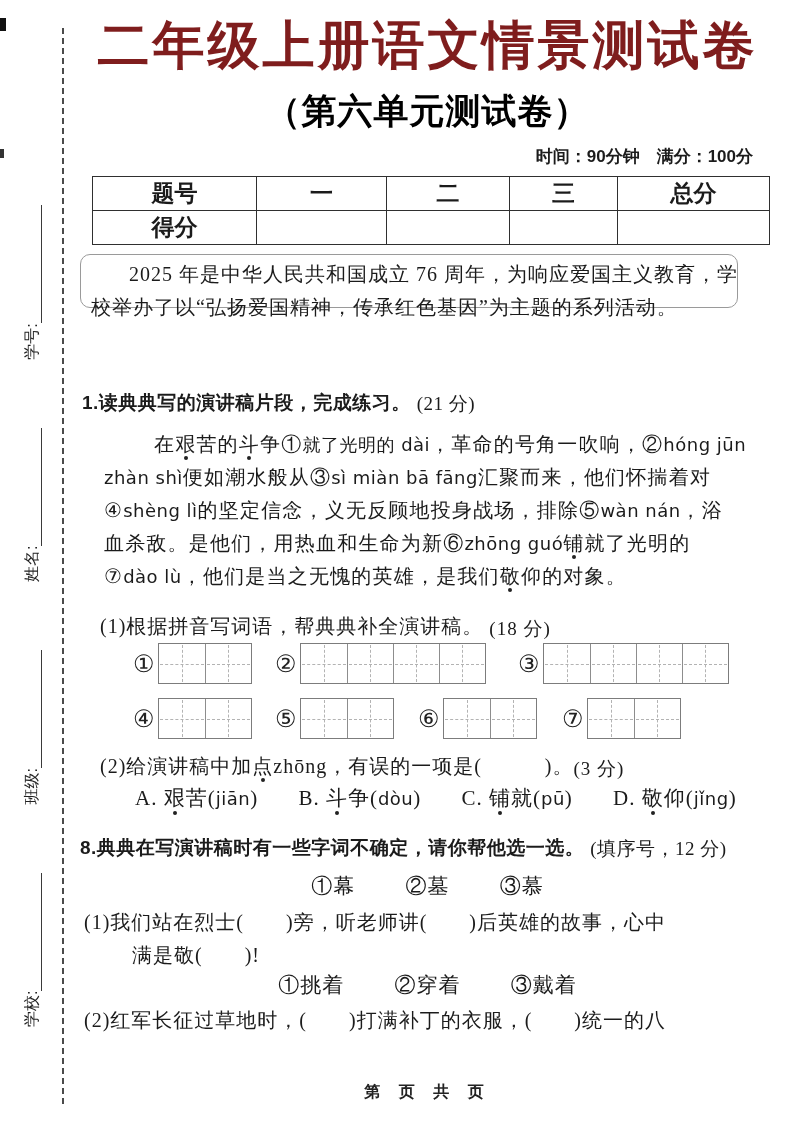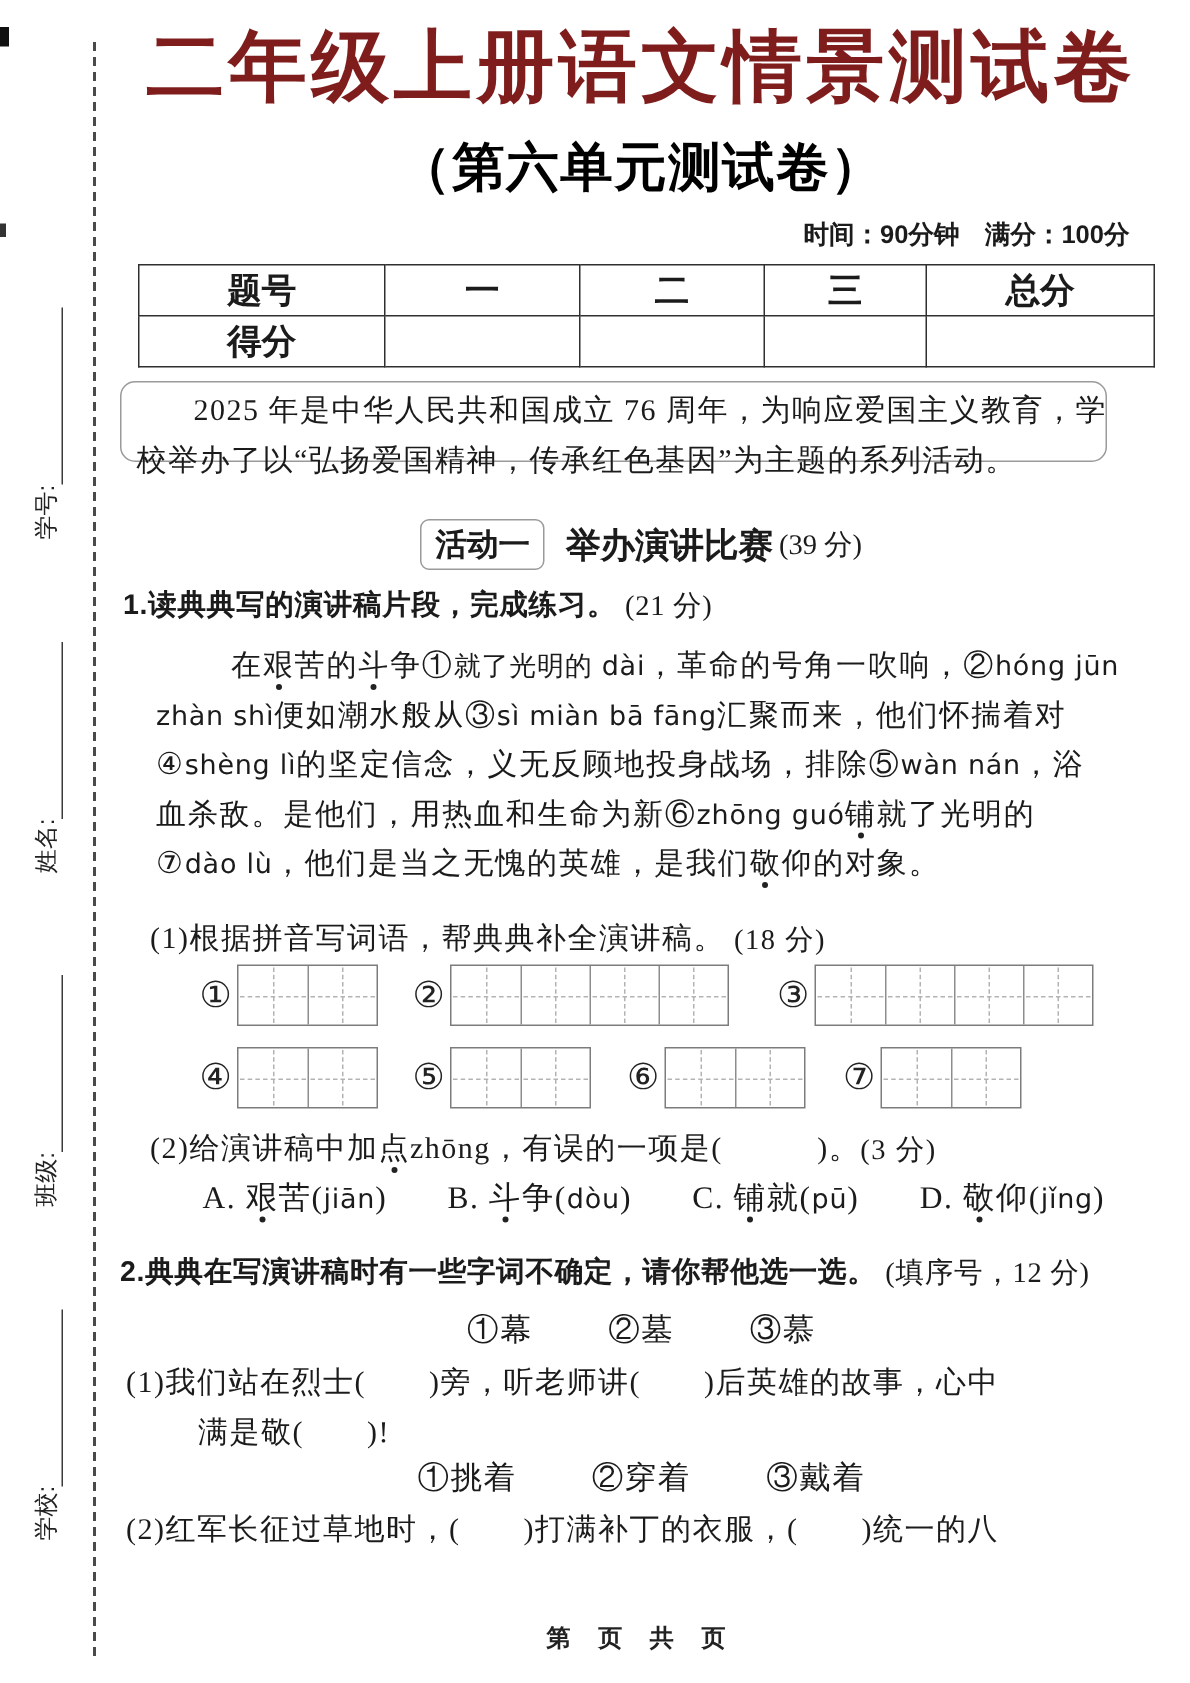--- a/index.html
+++ b/index.html
@@ -125,25 +125,20 @@
       <td></td>
     </tr>
   </tbody>
     </table>
 
   <div class="abs intro-box" style="top:254px;left:0;width:658px;height:54px;">
     <div class="intro-line indent1">2025 年是中华人民共和国成立 76 周年，为响应爱国主义教育，学</div>
     <div class="intro-line">校举办了以“弘扬爱国精神，传承红色基因”为主题的系列活动。</div>
   </div>
 
-  <div class="abs activity" style="top:346px;left:0;">
-    <span class="activity-badge">活动一</span>
-    <span class="activity-title">举办演讲比赛</span>
-    <span class="score-note">(39 分)</span>
-  </div>
 
   <div class="abs stem" style="top:390px;left:2px;">
     <span>1.读典典写的演讲稿片段，完成练习。</span>
     <span class="score-note">(21 分)</span>
   </div>
 
   <div class="abs passage" style="top:428px;left:24px;width:670px;">
     <div class="kai-line" style="text-indent:50px;"><span>在</span><span class="dot">艰</span><span>苦的</span><span class="dot">斗</span><span>争①</span><span class="pin">就了光明的 dài</span><span>，革命的号角一吹响，②</span><span class="pin">hóng jūn</span></div>
     <div class="kai-line"><span class="pin">zhàn shì</span><span>便如潮水般从③</span><span class="pin">sì miàn bā fāng</span><span>汇聚而来，他们怀揣着对</span></div>
     <div class="kai-line"><span>④</span><span class="pin">shèng lì</span><span>的坚定信念，义无反顾地投身战场，排除⑤</span><span class="pin">wàn nán</span><span>，浴</span></div>
@@ -215,21 +210,21 @@
   </div>
 
   <div class="abs options" style="top:784px;left:55px;">
     <span class="opt"><span>A. </span><span class="dot">艰</span><span>苦(</span><span class="pin">jiān</span><span>)</span></span>
     <span class="opt"><span>B. </span><span class="dot">斗</span><span>争(</span><span class="pin">dòu</span><span>)</span></span>
     <span class="opt"><span>C. </span><span class="dot">铺</span><span>就(</span><span class="pin">pū</span><span>)</span></span>
     <span class="opt"><span>D. </span><span class="dot">敬</span><span>仰(</span><span class="pin">jǐng</span><span>)</span></span>
   </div>
 
   <div class="abs stem" style="top:835px;left:0;">
-    <span>2.典典在写演讲稿时有一些字词不确定，请你帮他选一选。</span>
+    <span>8.典典在写演讲稿时有一些字词不确定，请你帮他选一选。</span>
     <span class="score-note">(填序号，12 分)</span>
   </div>
 
   <div class="abs choices" style="top:872px;left:0;">
     <span>①幕</span>
     <span>②墓</span>
     <span>③慕</span>
   </div>
 
   <div class="abs kai" style="top:906px;left:4px;">(1)我们站在烈士(　　)旁，听老师讲(　　)后英雄的故事，心中</div>

